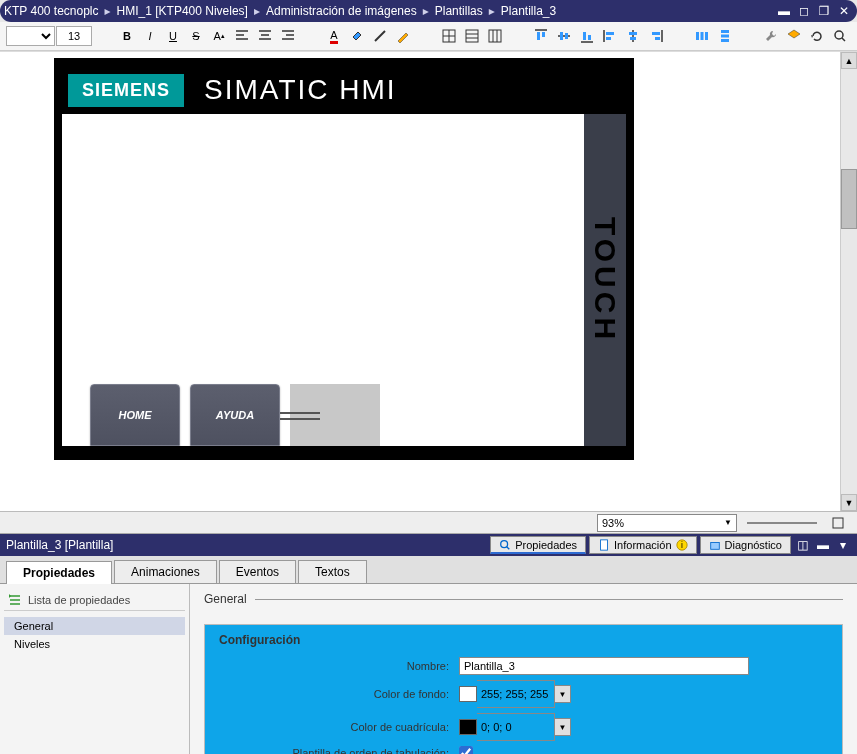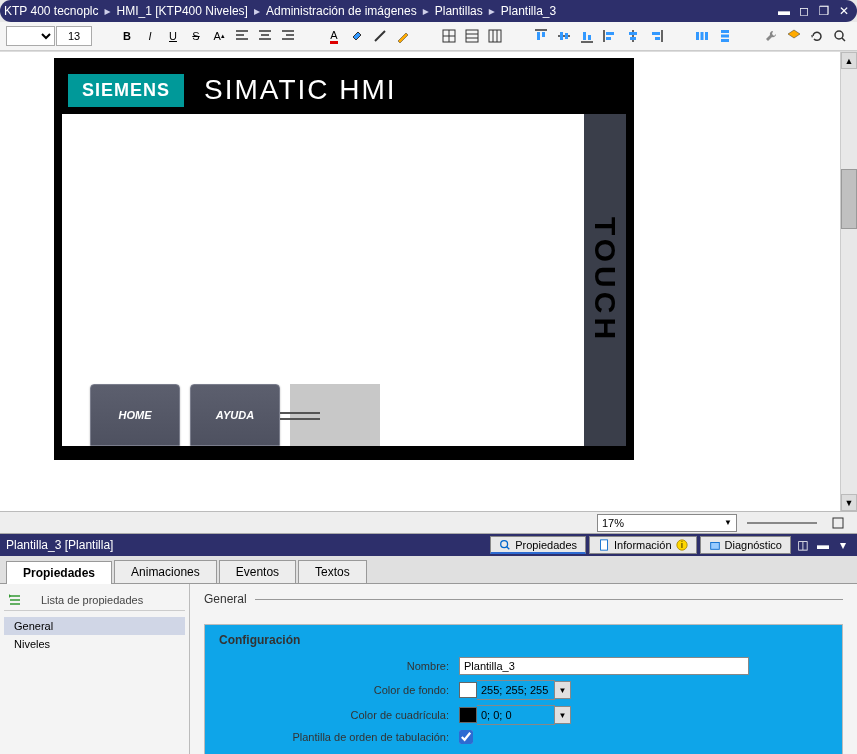--- a/index.html
+++ b/index.html
@@ -57,35 +57,35 @@
 .props-header .wbtn { width:16px; height:14px; color:#fff; display:flex; align-items:center; justify-content:center; margin-left:4px; cursor:pointer;}
 
 
 .main-tabs { display:flex; border-bottom:1px solid #999; background:#e0e0e0; padding-top:4px; padding-left:6px; gap:0;}
 .mtab { padding:4px 16px; border:1px solid #999; border-bottom:none; background:#ededed; margin-right:2px; font-size:12px; cursor:pointer;}
 .mtab.active { background:#fff; font-weight:bold; position:relative; top:1px;}
 
 
 .lower { display:flex; background:#f4f4f4; height:192px;}
 .side-list { width:190px; border-right:1px solid #bbb; padding:6px 4px;}
-.side-list .hdr { display:flex; align-items:center; gap:19px; padding:3px 4px; color:#444; font-size:11px; border-bottom:1px solid #ccc; margin-bottom:6px;}
+.side-list .hdr { display:flex; align-items:center; gap:6px; padding:3px 4px; color:#444; font-size:11px; border-bottom:1px solid #ccc; margin-bottom:6px;}
 .side-list .item { padding:3px 10px; cursor:pointer; font-size:11px;}
 .side-list .item.sel { background:#d0d6e6;}
 
 .cfg { flex:1; padding:8px 14px;}
 .cfg-title { font-size:12px; color:#333; padding-bottom:2px; display:flex; align-items:center; gap:8px;}
 .cfg-title .line { flex:1; height:1px; background:#999;}
 .cfg-box { border:1px solid #bbb; background:#0ea5e9; margin-top:16px; padding:8px 14px 14px;}
 .cfg-box .sub { font-weight:bold; font-size:12px; margin-bottom:10px; color:#333;}
 .row { display:flex; align-items:center; margin:5px 0;}
 .row label { width:240px; text-align:right; padding-right:10px; font-size:11px; color:#333;}
 .row input[type=text] { height:18px; border:1px solid #888; padding:0 4px; font-size:11px;}
 .color-in { display:flex; align-items:center;}
 .color-swatch { width:18px; height:16px; border:1px solid #666; margin-right:0;}
-.color-val { height:20px; width:78px; border:1px solid #888; border-left:none; font-size:11px; padding:0 4px; display:flex; align-items:center;}
+.color-val { height:28px; width:78px; border:1px solid #888; border-left:none; font-size:11px; padding:0 4px; display:flex; align-items:center;}
 .dd-btn { width:16px; height:18px; border:1px solid #888; border-left:none; background:#e0e0e0; display:flex; align-items:center; justify-content:center; font-size:8px;}
 .chk { width:14px; height:14px; accent-color:#2d6bd2;}
 
 .vscroll { position:absolute; right:0; top:0; bottom:0; width:17px; background:#e8e8e8; border-left:1px solid #ccc; display:flex; flex-direction:column;}
 .vscroll .arr { height:17px; background:#ddd; border:1px solid #bbb; display:flex; align-items:center; justify-content:center; font-size:9px;}
 .vscroll .thumb { background:#c0c0c0; border:1px solid #999; height:60px; margin-top:100px;}
 .vscroll .track { flex:1; position:relative;}
 
 svg { display:block;}
 </style>
@@ -289,21 +289,21 @@
       <div class="track">
           <div class="thumb"></div>
         </div>
       <div class="arr">▼</div>
     </div>
   </div>
 
   <div class="zoom-bar">
     <div style="flex:1"></div>
     <div class="zoom-select">
-      <span>17%</span>
+      <span>93%</span>
         <span style="font-size:8px">▼</span>
     </div>
     <div class="zoom-track"></div>
     <div class="tool">
         <svg viewBox="0 0 14 14">
           <rect x="2" y="2" width="10" height="10" fill="none" stroke="#333"></rect>
         </svg>
       </div>
   </div>
 </div>

